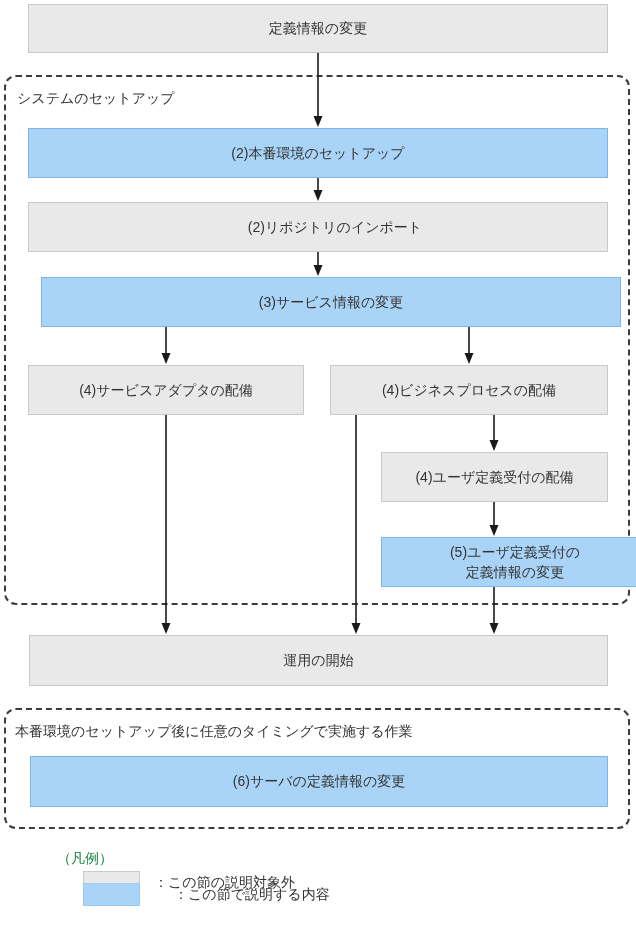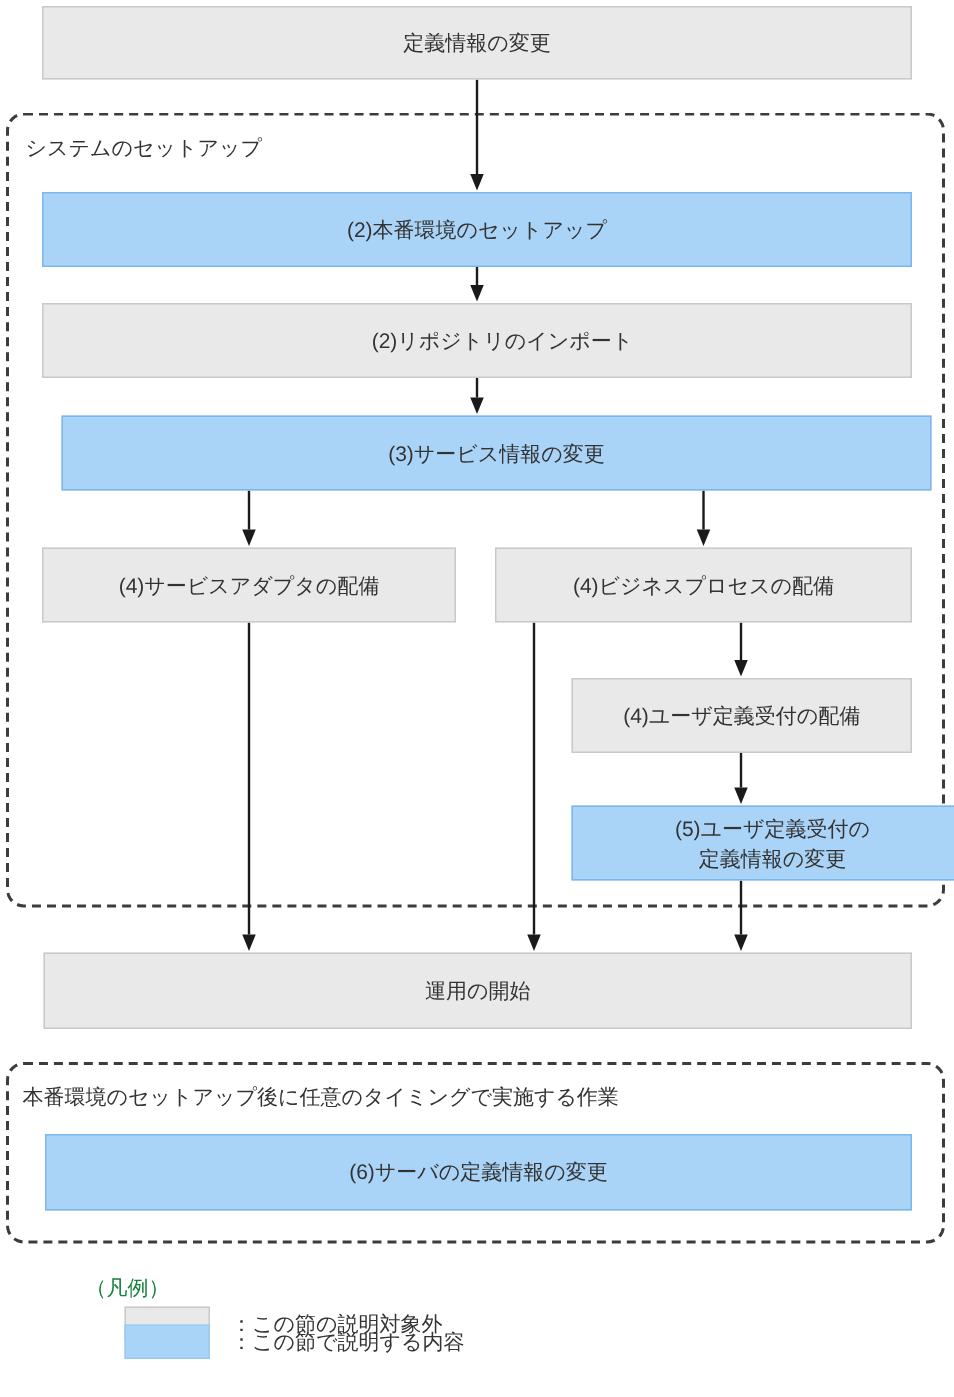--- a/index.html
+++ b/index.html
@@ -56,21 +56,21 @@
   .legend{position:absolute;left:0;top:0;width:636px;}
   .legend-title{
     position:absolute;left:57px;top:850px;
     font-size:14px;color:#15803d;white-space:nowrap;
   }
   .legend-row{
     position:absolute;left:83px;
     display:flex;align-items:center;
   }
   .legend-row1{top:871px;}
-  .legend-row2{top:883px;}
+  .legend-row2{top:883px;gap:20px;}
   .swatch{
     width:57px;height:23px;
     box-sizing:border-box;
     flex:0 0 auto;
   }
   .swatch.excluded{background:#e9e9e9;border:1px solid #c9c9c9;}
   .swatch.highlight{background:#aad4f7;border:1px solid #9cc9ef;}
   .legend-label{
     margin-left:14px;
     font-size:14px;color:#333333;white-space:nowrap;

